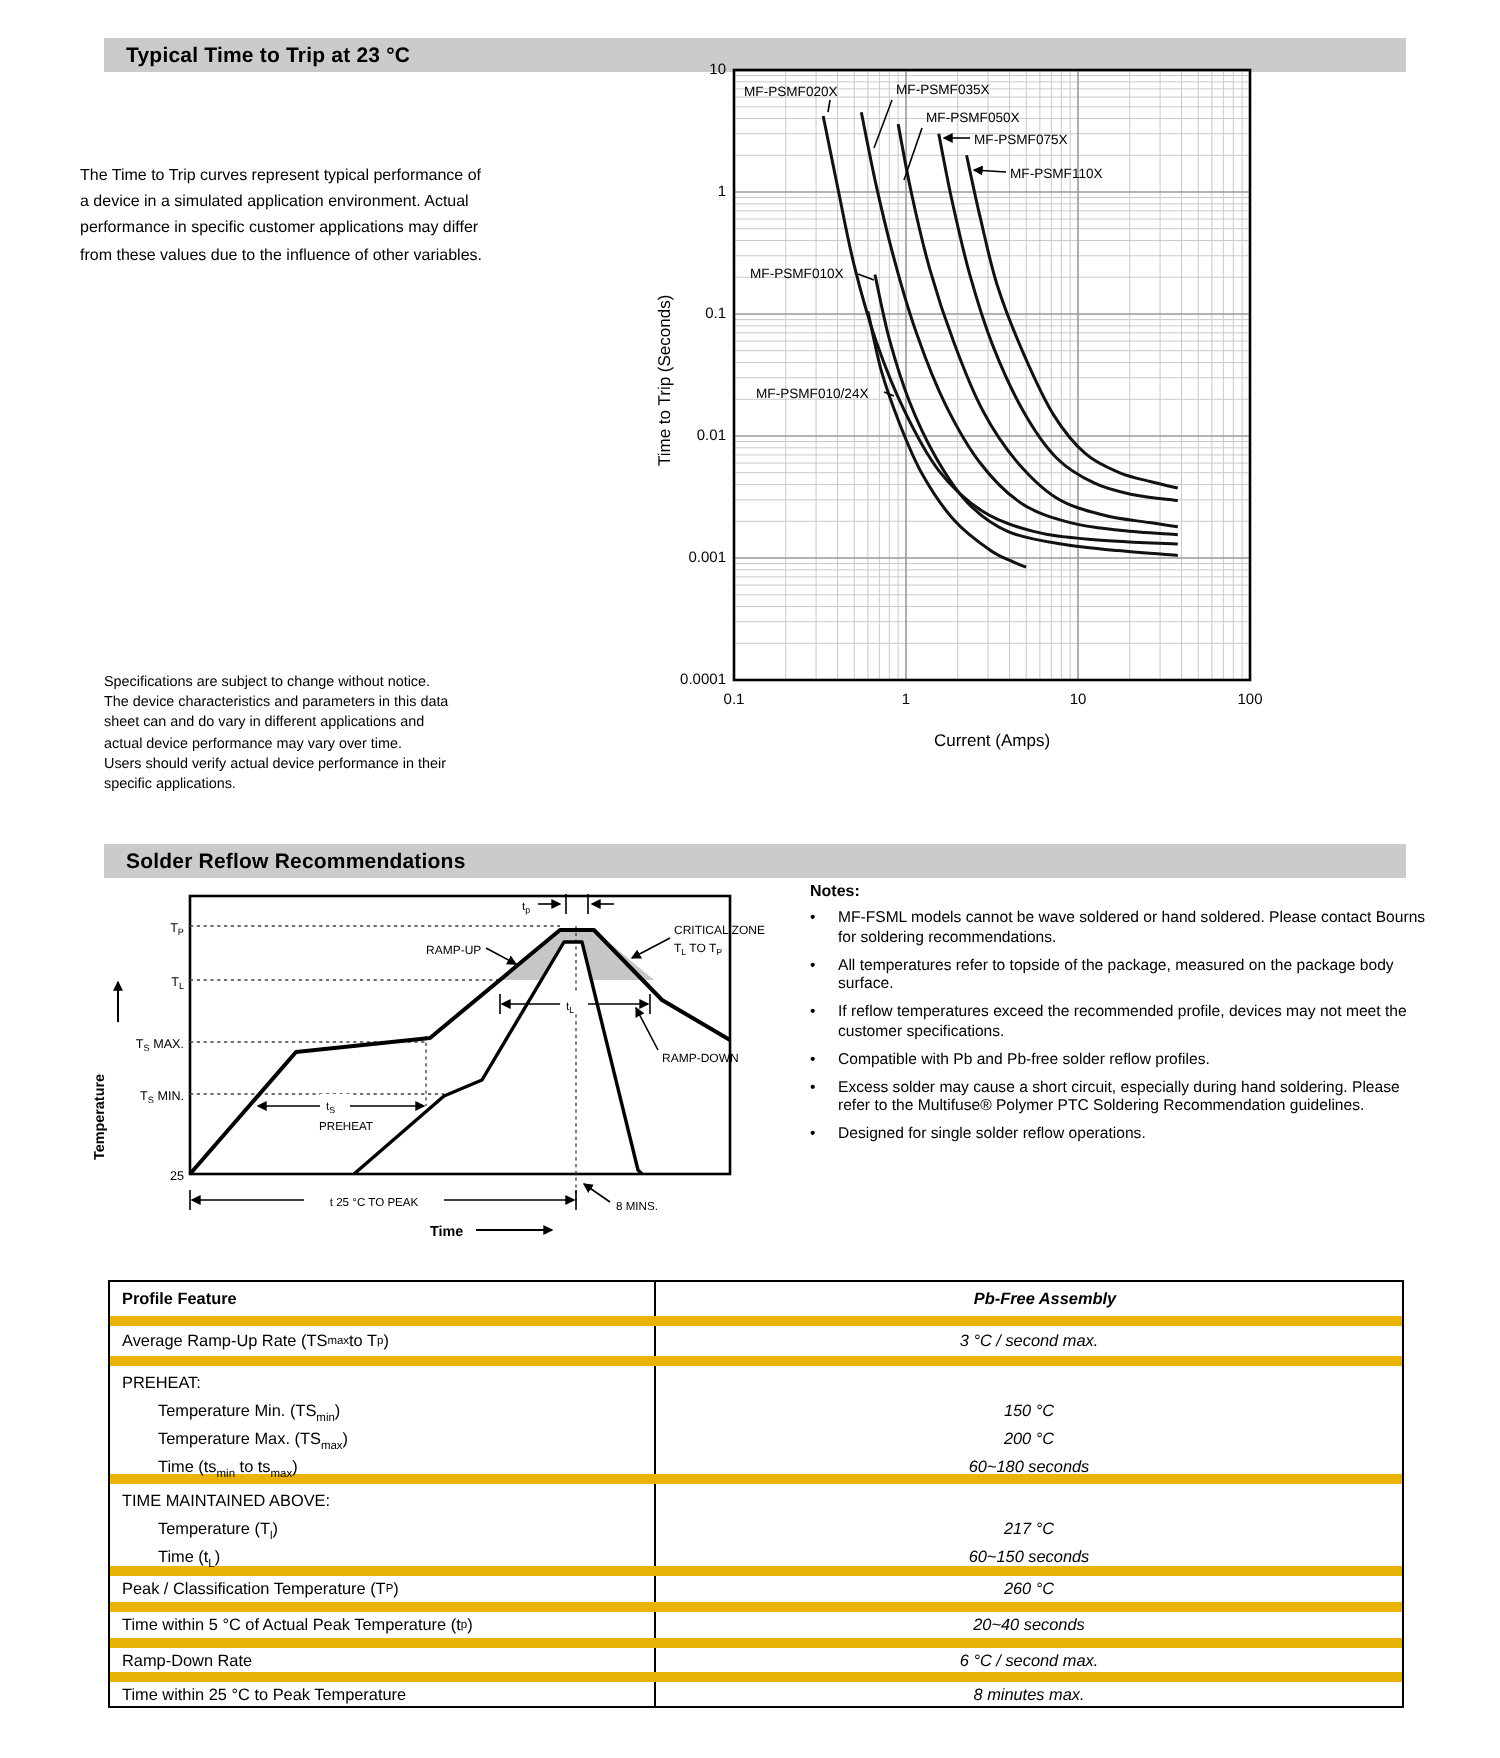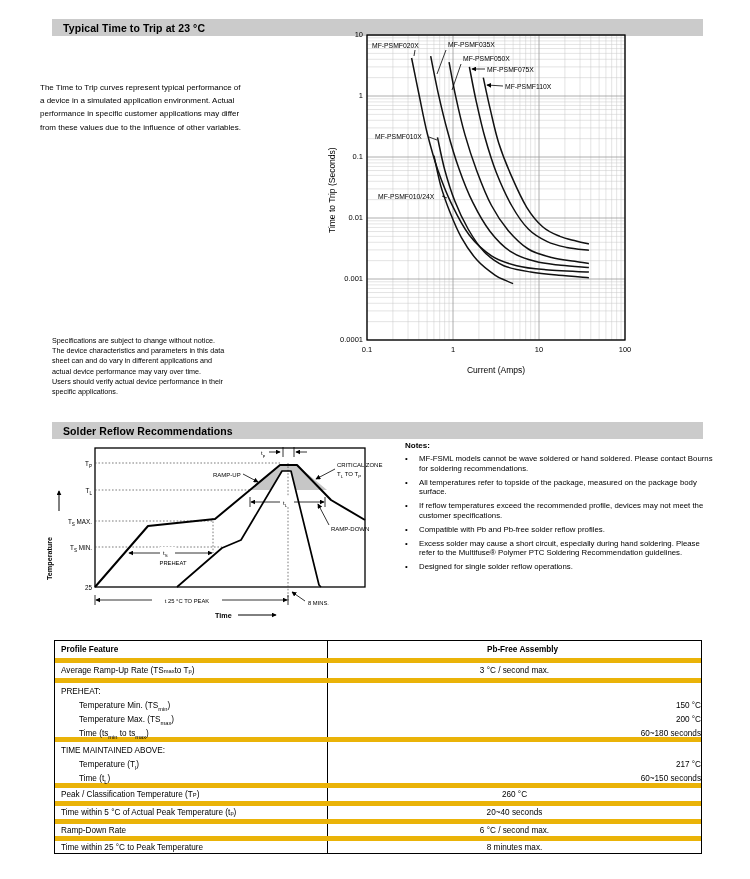--- a/index.html
+++ b/index.html
@@ -17,21 +17,21 @@
   .notes-title{font-size:8px;font-weight:bold;margin-bottom:4px;}
   .note-item{display:flex;font-size:7.8px;line-height:9.8px;margin-bottom:4px;}
   .note-bullet{width:14px;flex:0 0 14px;}
   .note-text{flex:1;}
   .ptable{position:absolute;left:54px;top:640px;width:648px;border:1.5px solid #000;
           box-sizing:border-box;font-size:8.2px;}
   .prow{display:flex;border-top:5px solid #eab308;box-sizing:border-box;}
   .prow.first{border-top:none;}
   .pcell-l{width:273px;flex:0 0 273px;border-right:1px solid #000;box-sizing:border-box;
            padding-left:6px;}
-  .pcell-r{flex:1;text-align:right;}
+  .pcell-r{flex:1;text-align:center;font-style:italic;}
   .vcenter{display:flex;align-items:center;}
   .grow-line{height:14px;line-height:14px;}
   .grow-pad{padding-top:2px;}
   .indent{padding-left:18px;}
   sub{font-size:70%;}
   .hdr{font-weight:bold;gap:16px;}
 </style>
 </head>
 <body>
 

